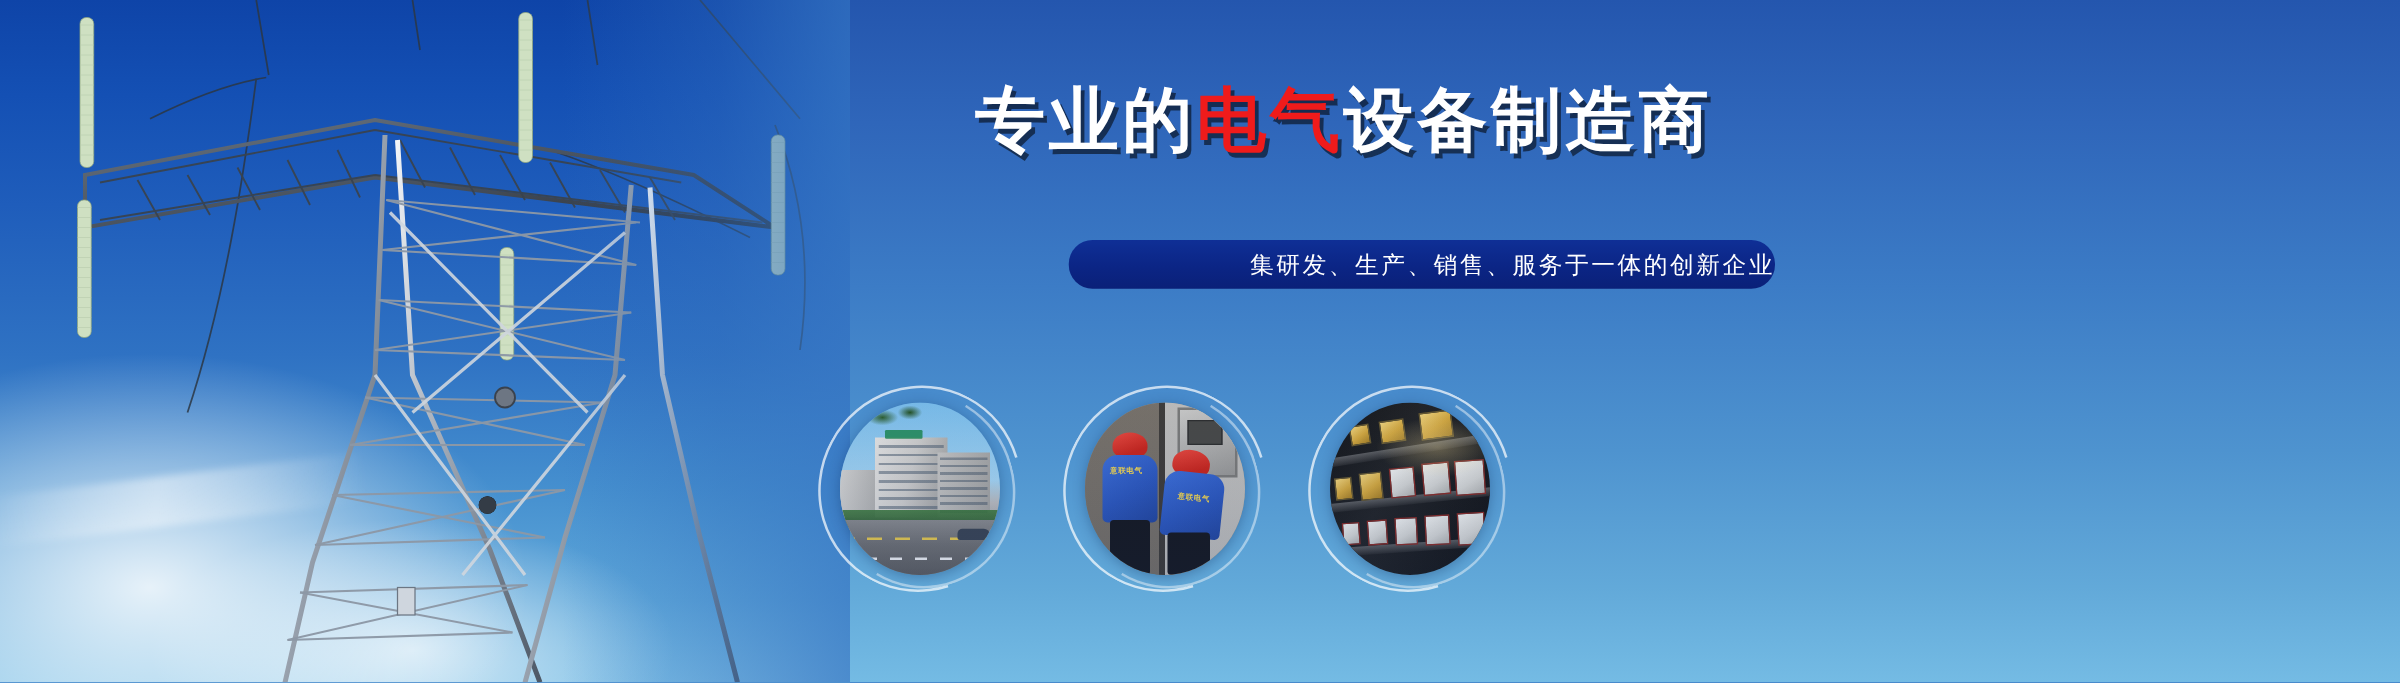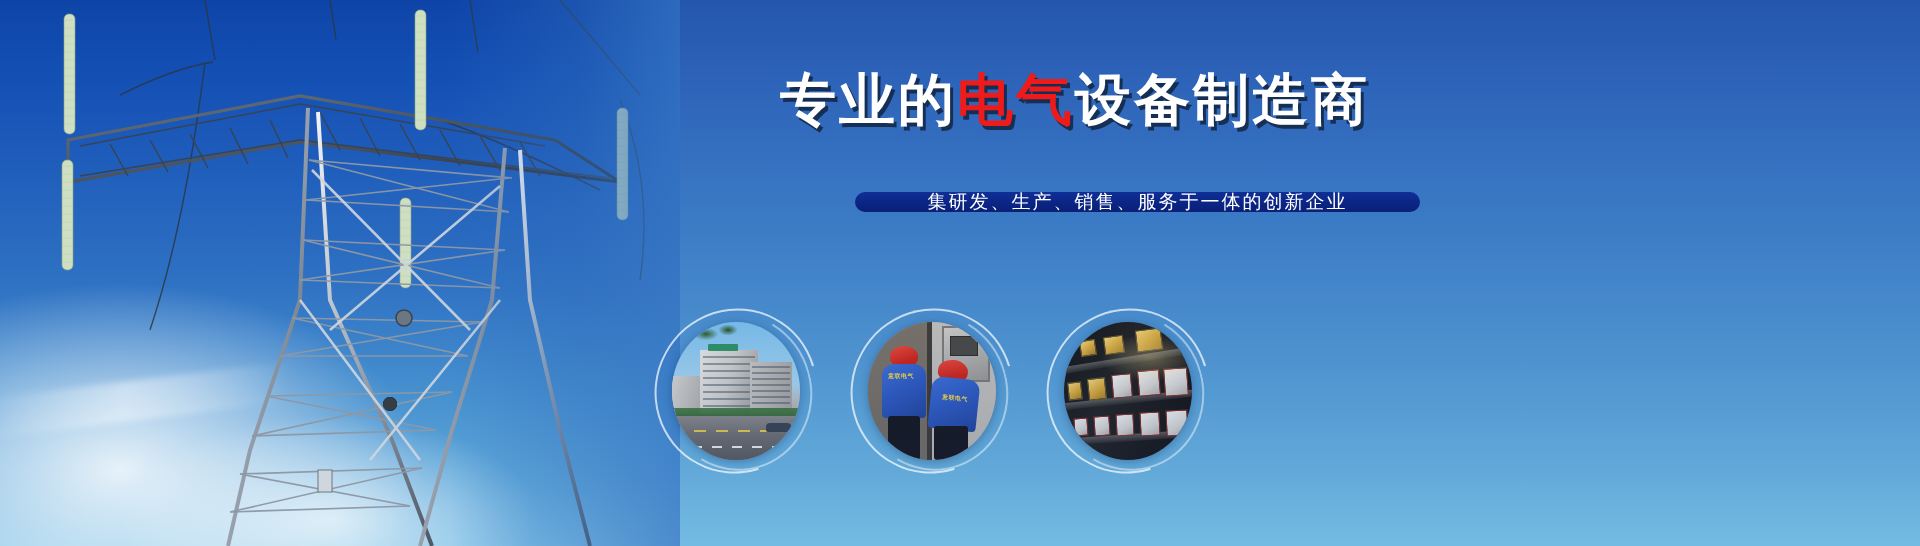--- a/index.html
+++ b/index.html
@@ -8,20 +8,21 @@
     width:1920px; height:546px; overflow:hidden;
     font-family:"Liberation Sans","DejaVu Sans",sans-serif;
     background:#3a7ac4;
   }
 
   .banner {
     position:relative;
     width:1920px; height:546px;
     overflow:hidden;
     background:linear-gradient(to bottom,#2456ae 0%,#2f66ba 18%,#3c7cc6 42%,#4e93cf 66%,#62a9d9 86%,#74bbe4 100%);
+    font-family:Liberation Mono, monospace;
   }
 
   
   .photo-scene {
     position:absolute; left:0; top:0;
     width:680px; height:546px;
     overflow:hidden;
   }
   .sky {
     position:absolute; inset:0;
@@ -56,24 +57,24 @@
     font-size:56px; font-weight:bold; line-height:1;
     letter-spacing:3px;
     color:#ffffff;
     text-shadow:3px 4px 0 rgba(0,0,0,.55);
     white-space:nowrap;
   }
   .headline .accent { color:#ef1b1b; }
 
   .tagline-pill {
     position:absolute; left:195px; top:192px;
-    width:565px; height:20px;
+    width:565px; height:39px;
     border-radius:19px;
     background:linear-gradient(to bottom,#0f2f96 0%,#0b2585 55%,#0a2078 100%);
-    display:flex; align-items:center; justify-content:center;
+    display:flex; align-items:center; justify-content:flex-end;
   }
   .tagline-pill span {
     color:#ffffff; font-size:19px; letter-spacing:2px; font-weight:500;
     white-space:nowrap;
   }
 
   .keywords {
     position:absolute; left:0; top:256px;
     width:830px;
     display:flex; justify-content:center; gap:60px;

